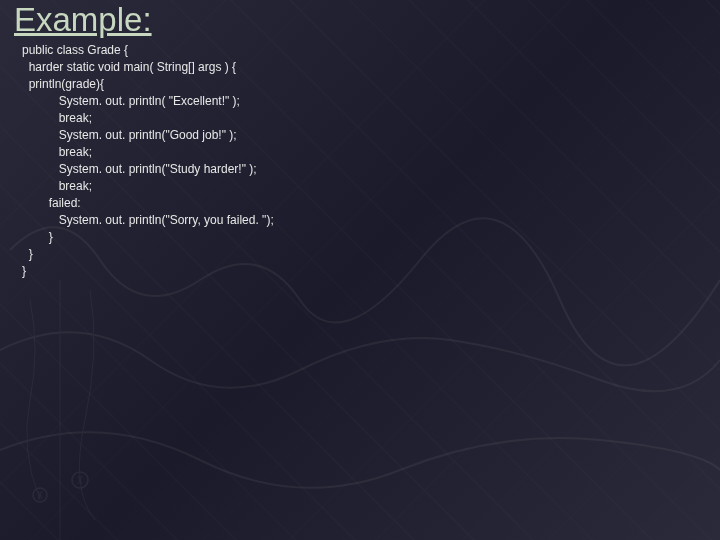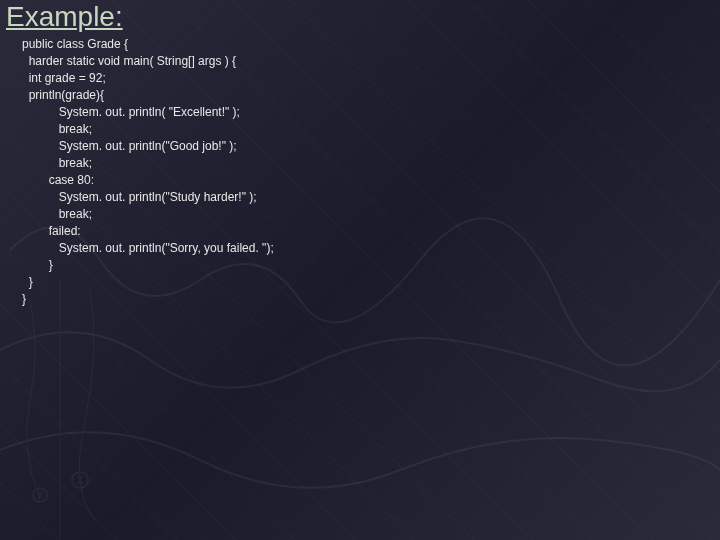--- a/index.html
+++ b/index.html
@@ -22,25 +22,25 @@
     .bg-wave {
       position: absolute;
       bottom: 0;
       left: 0;
       width: 720px;
       height: 540px;
       opacity: 0.12;
     }
     .heading {
       position: relative;
-      font-size: 28px;
+      font-size: 33px;
       font-weight: normal;
       color: #c8d8c0;
       text-decoration: underline;
-      padding-left: 6px;
+      padding-left: 14px;
       line-height: 1.2;
     }
     .code-block {
       position: relative;
       padding-left: 22px;
       padding-top: 2px;
       color: #e8e8e8;
       font-size: 12px;
       font-family: Tahoma, Verdana, sans-serif;
       line-height: 1.42;
@@ -68,27 +68,25 @@
   <circle cx="40" cy="495" r="7" fill="none" stroke="#888" stroke-width="1.5"></circle>
   <line x1="38" y1="491" x2="42" y2="499" stroke="#888" stroke-width="1"></line>
   <line x1="42" y1="491" x2="38" y2="499" stroke="#888" stroke-width="1"></line>
 </svg>
 
 <h1 class="heading">Example:</h1>
 
 <div class="code-block">
   <span class="code-line">public class Grade {</span>
   <span class="code-line">  harder static void main( String[] args ) {</span>
-  <span class="code-line">  int grade = 92;</span>
   <span class="code-line">  println(grade){</span>
   <span class="code-line">           System. out. println( "Excellent!" );</span>
   <span class="code-line">           break;</span>
   <span class="code-line">           System. out. println("Good job!" );</span>
   <span class="code-line">           break;</span>
-  <span class="code-line">        case 80:</span>
   <span class="code-line">           System. out. println("Study harder!" );</span>
   <span class="code-line">           break;</span>
   <span class="code-line">        failed:</span>
   <span class="code-line">           System. out. println("Sorry, you failed. ");</span>
   <span class="code-line">        }</span>
   <span class="code-line">  }</span>
   <span class="code-line">}</span>
 </div>
 
 </body></html>

